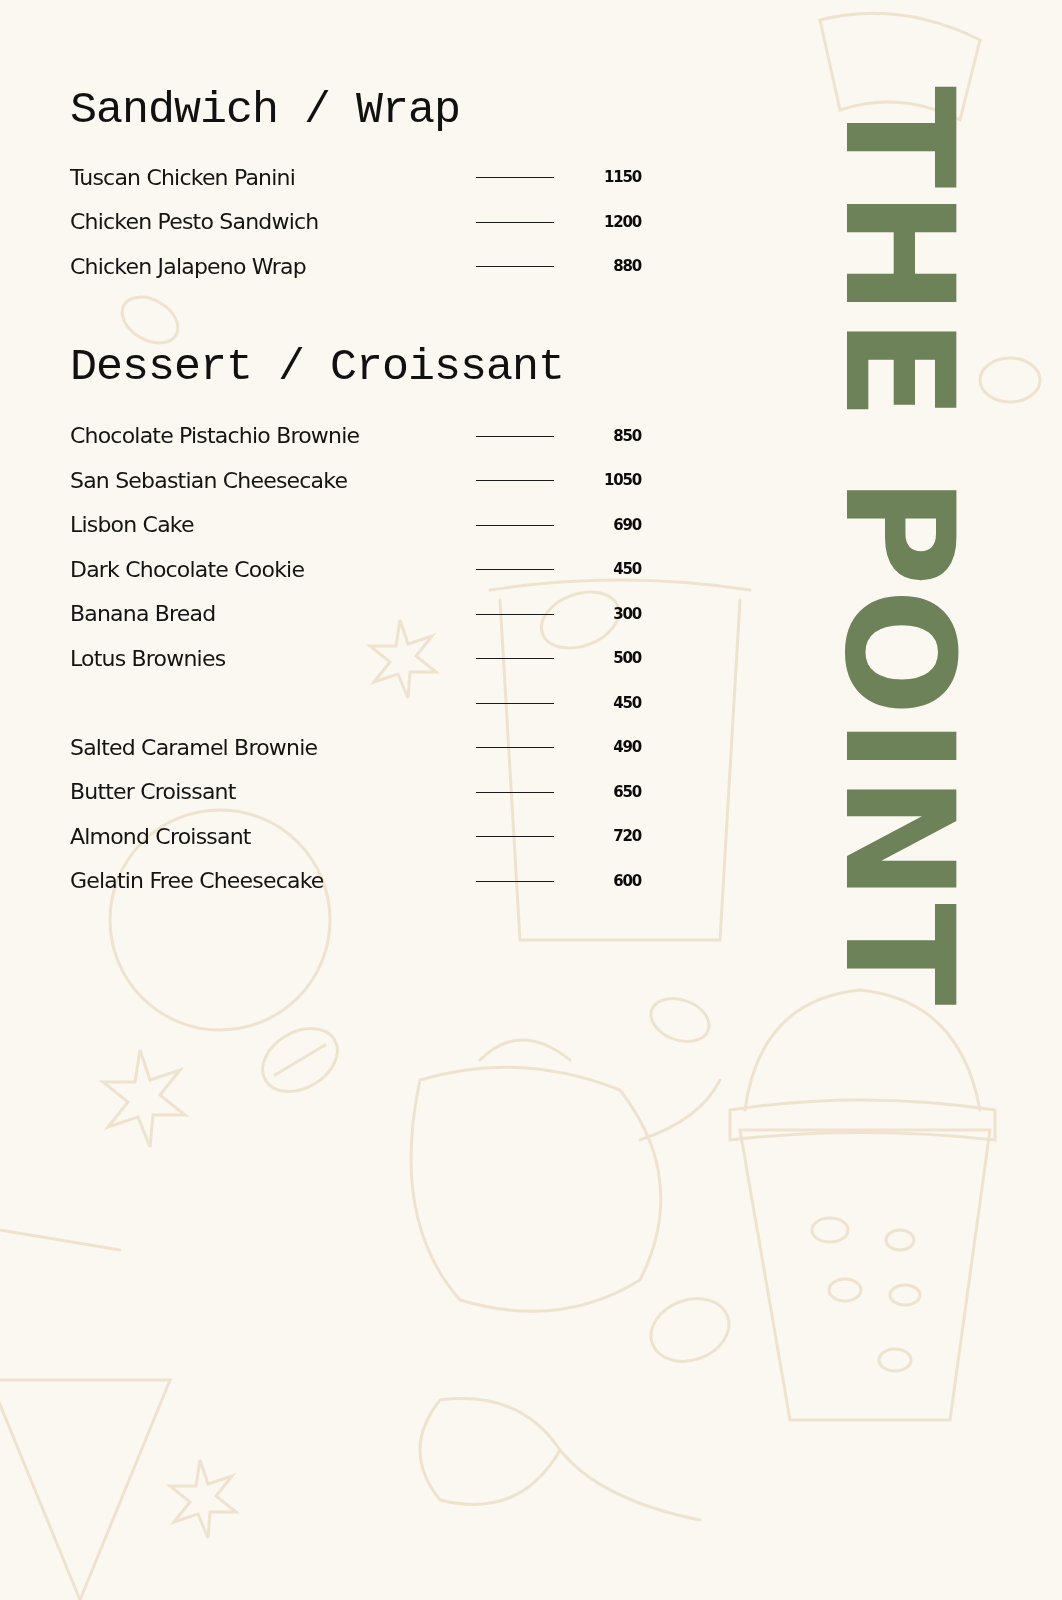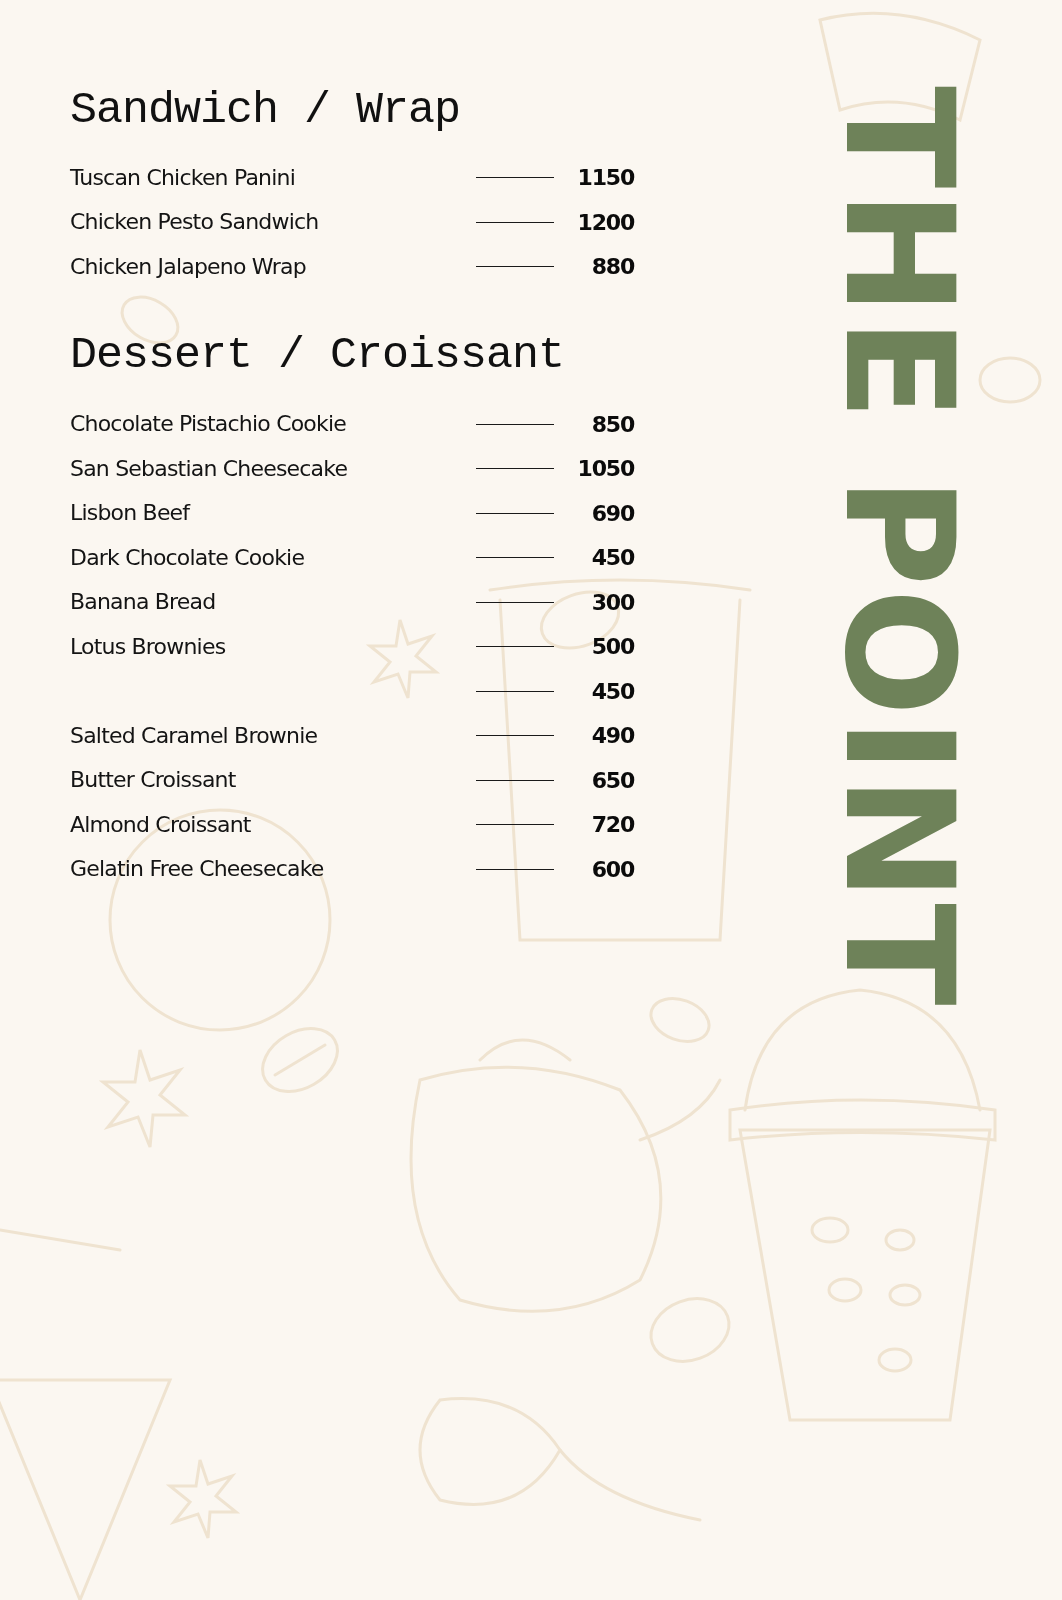--- a/index.html
+++ b/index.html
@@ -31,29 +31,29 @@
       font-size: 22px;
       letter-spacing: -0.8px;
       color: #141414;
       white-space: nowrap;
     }
     .item-rule {
       position: absolute; left: 406px; width: 78px; top: 50%;
       border-top: 1.6px solid #1a1a1a;
     }
     .item-price {
-      position: absolute; right: 16px; top: 50%; transform: translateY(-50%);
+      position: absolute; right: 9px; top: 50%; transform: translateY(-50%);
       font-family: "DejaVu Sans", sans-serif;
       font-weight: bold;
-      font-size: 22px;
+      font-size: 15px;
       letter-spacing: -1.2px;
       color: #0b0b0b;
     }
     #sec1 .section-title { margin-top: 18px; margin-bottom: 22px; }
-    #sec2 { margin-top: 44px; }
+    #sec2 { margin-top: 56px; }
     #sec2 .section-title { margin-bottom: 24px; }
     .brand {
       position: absolute; left: 852px; top: 86px; width: 120px; height: 900px;
       z-index: 1;
     }
     .brand-text {
       position: absolute;
       left: 60px; top: 0;
       transform-origin: 0 0;
       transform: rotate(90deg) translateY(-62px);
@@ -131,31 +131,31 @@
           <span class="item-rule"></span>
           <span class="item-price">880</span>
         </li>
     </ul>
   </section>
 
   <section id="sec2">
     <h2 class="section-title">Dessert / Croissant</h2>
     <ul class="items">
       <li class="item">
-          <span class="item-name">Chocolate Pistachio Cookie</span>
+          <span class="item-name">Chocolate Pistachio Brownie</span>
           <span class="item-rule"></span>
           <span class="item-price">850</span>
         </li>
       <li class="item">
           <span class="item-name">San Sebastian Cheesecake</span>
           <span class="item-rule"></span>
           <span class="item-price">1050</span>
         </li>
       <li class="item">
-          <span class="item-name">Lisbon Beef</span>
+          <span class="item-name">Lisbon Cake</span>
           <span class="item-rule"></span>
           <span class="item-price">690</span>
         </li>
       <li class="item">
           <span class="item-name">Dark Chocolate Cookie</span>
           <span class="item-rule"></span>
           <span class="item-price">450</span>
         </li>
       <li class="item">
           <span class="item-name">Banana Bread</span>

